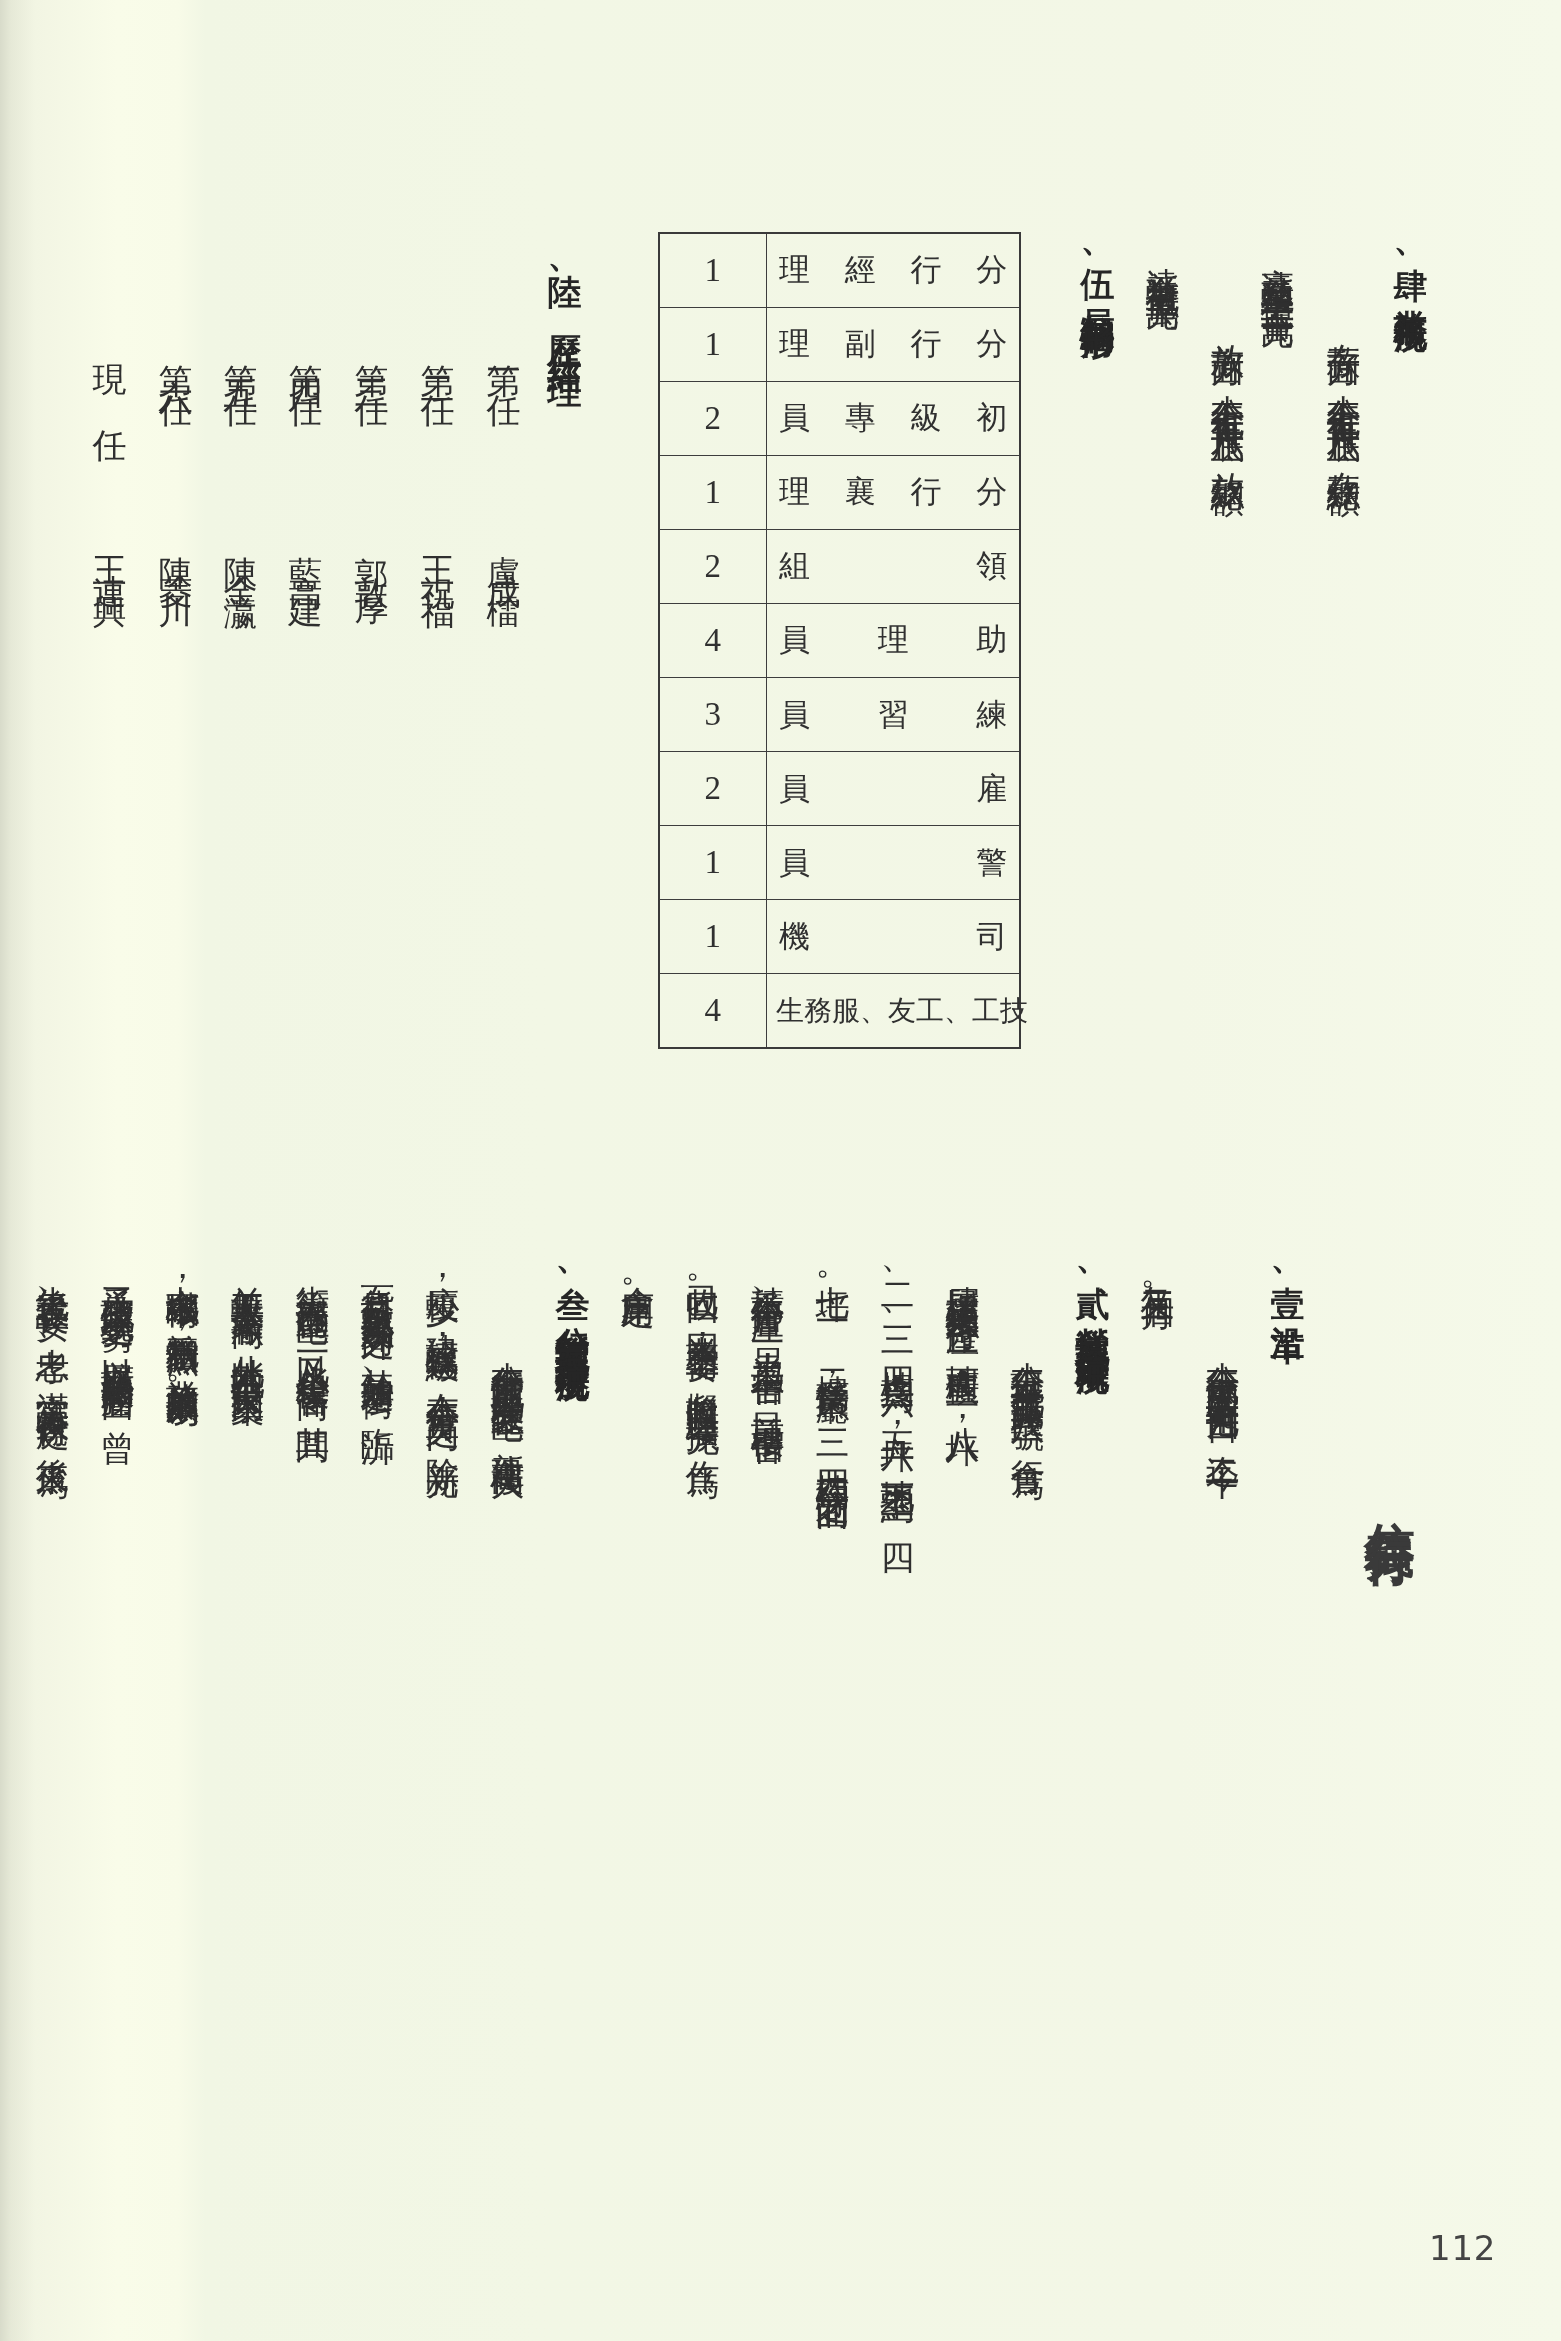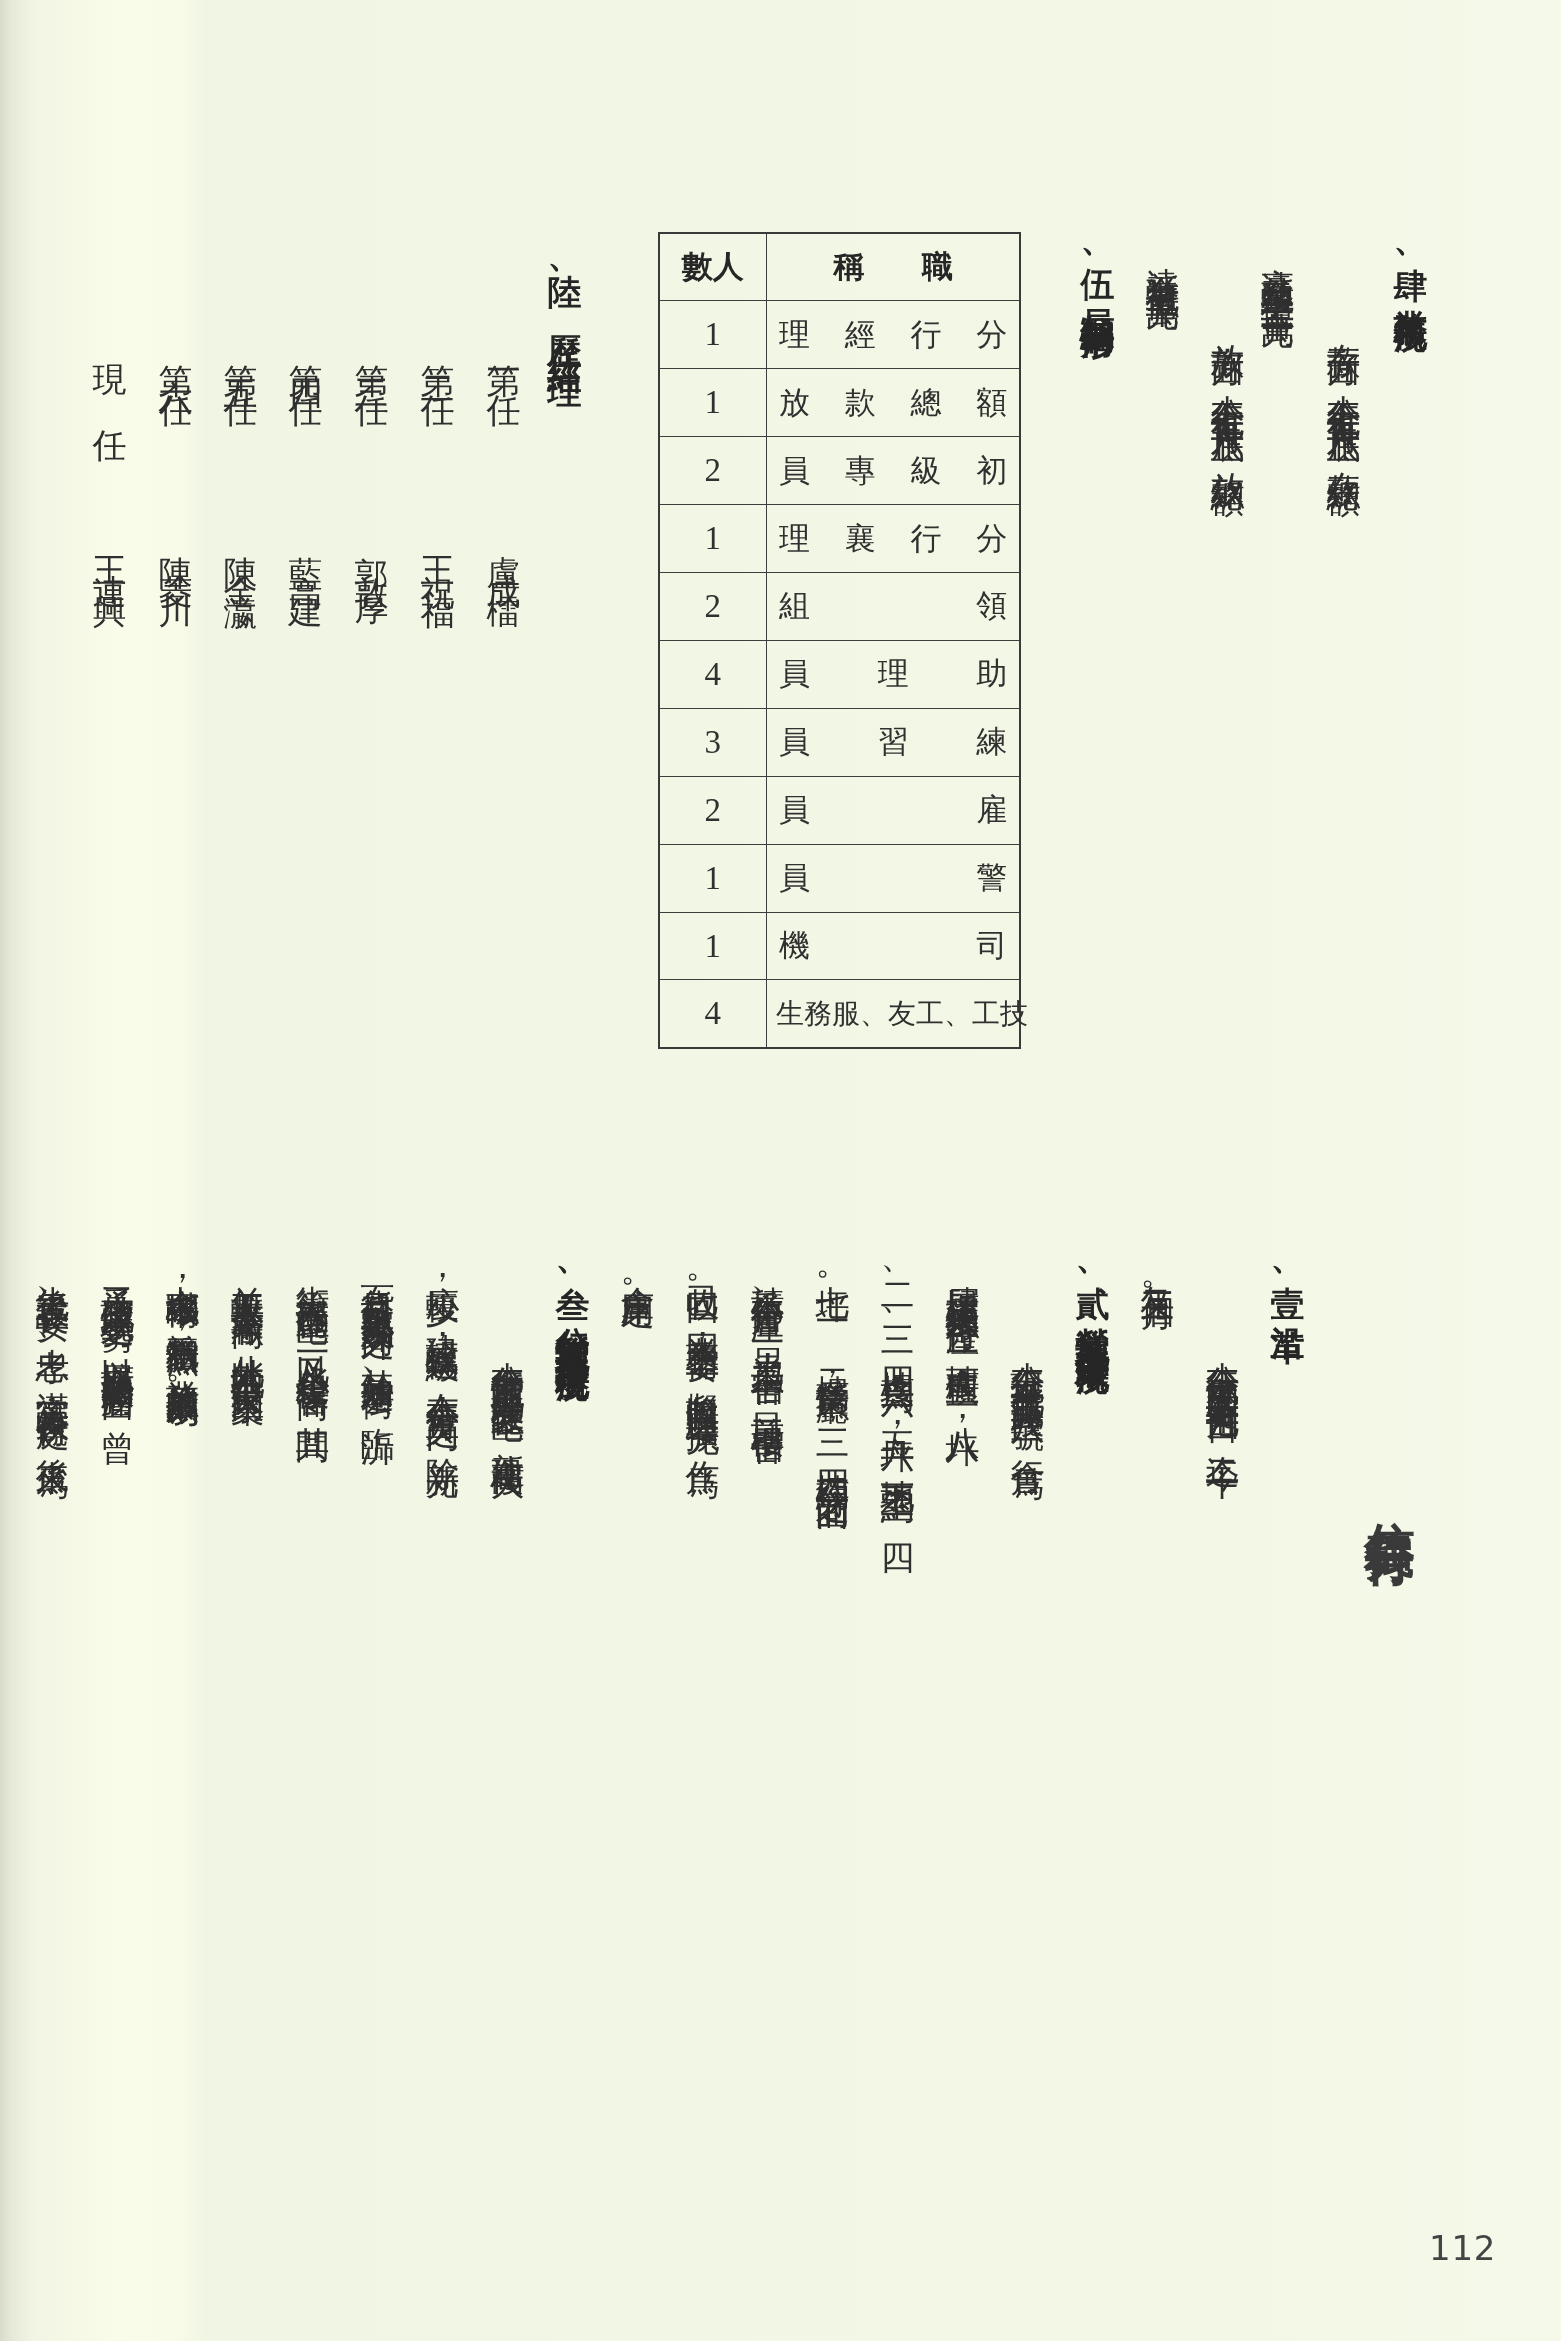--- a/index.html
+++ b/index.html
@@ -122,31 +122,27 @@
   <div class="col" style="left:1144px; top:241px;">達新台幣七億五千萬元。</div>
 
   <div class="col h" style="left:1079px; top:241px;">伍、員額編制情形</div>
 
   <table class="staff-table">
     <colgroup>
         <col class="c1">
         <col class="c2">
       </colgroup>
     <tbody>
-        <tr>
-      <th class="th-count">數人</th>
-      <th class="th-title">稱職</th>
-    </tr>
     <tr>
       <td class="td-count">1</td>
       <td class="td-title">理經行分</td>
     </tr>
     <tr>
       <td class="td-count">1</td>
-      <td class="td-title">放款總額</td>
+      <td class="td-title">理副行分</td>
     </tr>
     <tr>
       <td class="td-count">2</td>
       <td class="td-title">員專級初</td>
     </tr>
     <tr>
       <td class="td-count">1</td>
       <td class="td-title">理襄行分</td>
     </tr>
     <tr>

